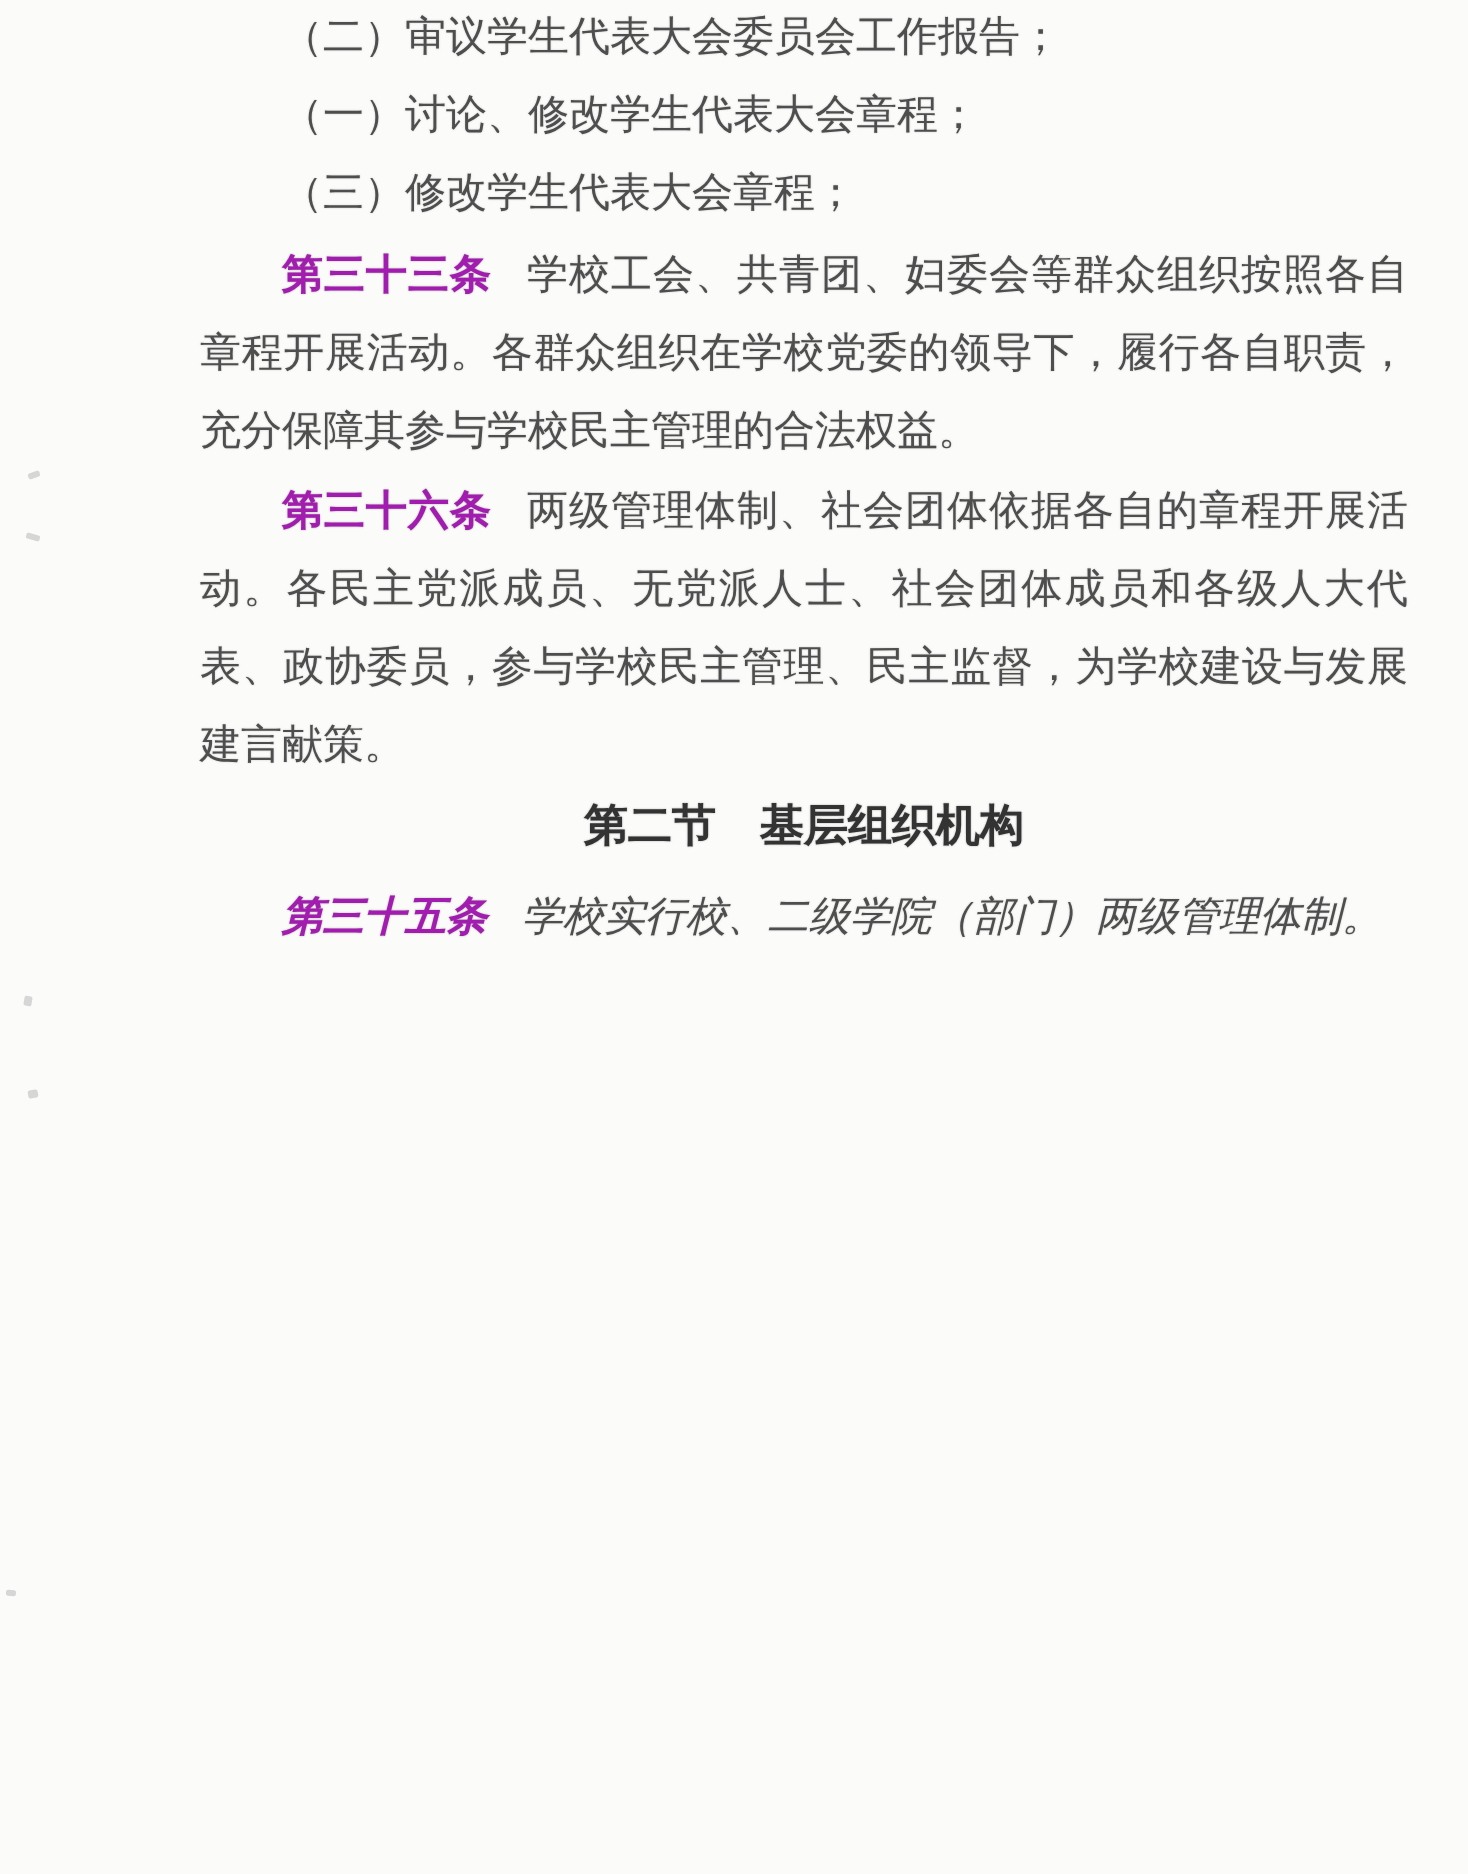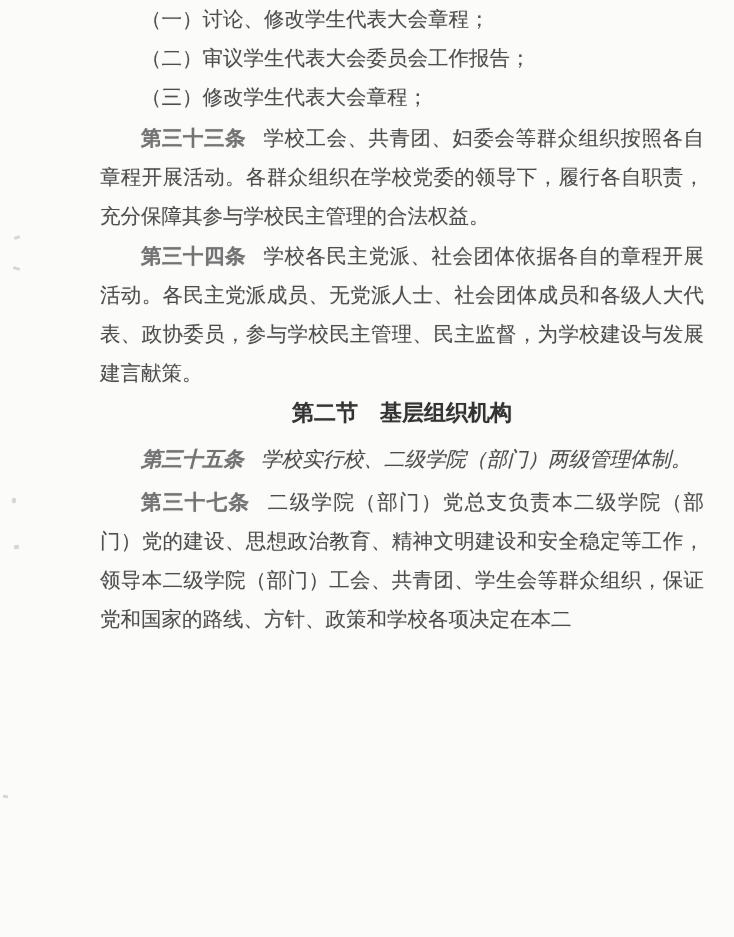--- a/index.html
+++ b/index.html
@@ -30,21 +30,21 @@
     text-align: justify;
     line-break: strict;
     text-shadow: 0 0 1px rgba(100,100,100,0.35);
   }
   .content p {
     margin: 0;
     text-indent: 2em;
   }
   .art-num {
     font-weight: 700;
-    color: #737373;
+    color: #a21caf;
     margin-right: 0.85em;
     text-shadow: 0 0 1px rgba(60,60,60,0.45);
   }
   .p-art33 { margin-top: 2px !important; }
   .p-art34 { margin-top: 1px !important; }
   .section-heading {
     margin: 40px 0 0 0;
     text-indent: 0 !important;
     text-align: center;
     font-weight: 700;
@@ -77,45 +77,42 @@
   .speck-4 { left: 14px; top: 545px; width: 5px; height: 4px; transform: rotate(-10deg); }
   .speck-5 { left: 3px; top: 795px; width: 5px; height: 3px; transform: rotate(5deg); }
 </style>
 </head>
 <body>
 
 <div class="page">
 
   <div class="content">
 
+    <p>（二）审议学生代表大会委员会工作报告；</p>
+
     <p>（一）讨论、修改学生代表大会章程；</p>
-
-    <p>（二）审议学生代表大会委员会工作报告；</p>
 
     <p>（三）修改学生代表大会章程；</p>
 
 
     <p class="p-art33">
       <span class="art-num">第三十三条</span><span>学校工会、共青团、妇委会等群众组织按照各自章程开展活动。各群众组织在学校党委的领导下，履行各自职责，充分保障其参与学校民主管理的合法权益。</span>
     </p>
 
     <p class="p-art34">
-      <span class="art-num">第三十四条</span><span>学校各民主党派、社会团体依据各自的章程开展活动。各民主党派成员、无党派人士、社会团体成员和各级人大代表、政协委员，参与学校民主管理、民主监督，为学校建设与发展建言献策。</span>
+      <span class="art-num">第三十六条</span><span>两级管理体制、社会团体依据各自的章程开展活动。各民主党派成员、无党派人士、社会团体成员和各级人大代表、政协委员，参与学校民主管理、民主监督，为学校建设与发展建言献策。</span>
     </p>
 
     <p class="section-heading">第二节　基层组织机构</p>
 
     <p class="p-art35">
       <span class="art-num">第三十五条</span><span>学校实行校、二级学院（部门）两级管理体制。</span>
     </p>
 
 
-    <p class="p-art37">
-      <span class="art-num">第三十七条</span><span>二级学院（部门）党总支负责本二级学院（部门）党的建设、思想政治教育、精神文明建设和安全稳定等工作，领导本二级学院（部门）工会、共青团、学生会等群众组织，保证党和国家的路线、方针、政策和学校各项决定在本二</span>
-    </p>
 
   </div>
 
   <div class="speck speck-1"></div>
   <div class="speck speck-2"></div>
   <div class="speck speck-3"></div>
   <div class="speck speck-4"></div>
   <div class="speck speck-5"></div>
 
   <div class="page-number">11</div>

